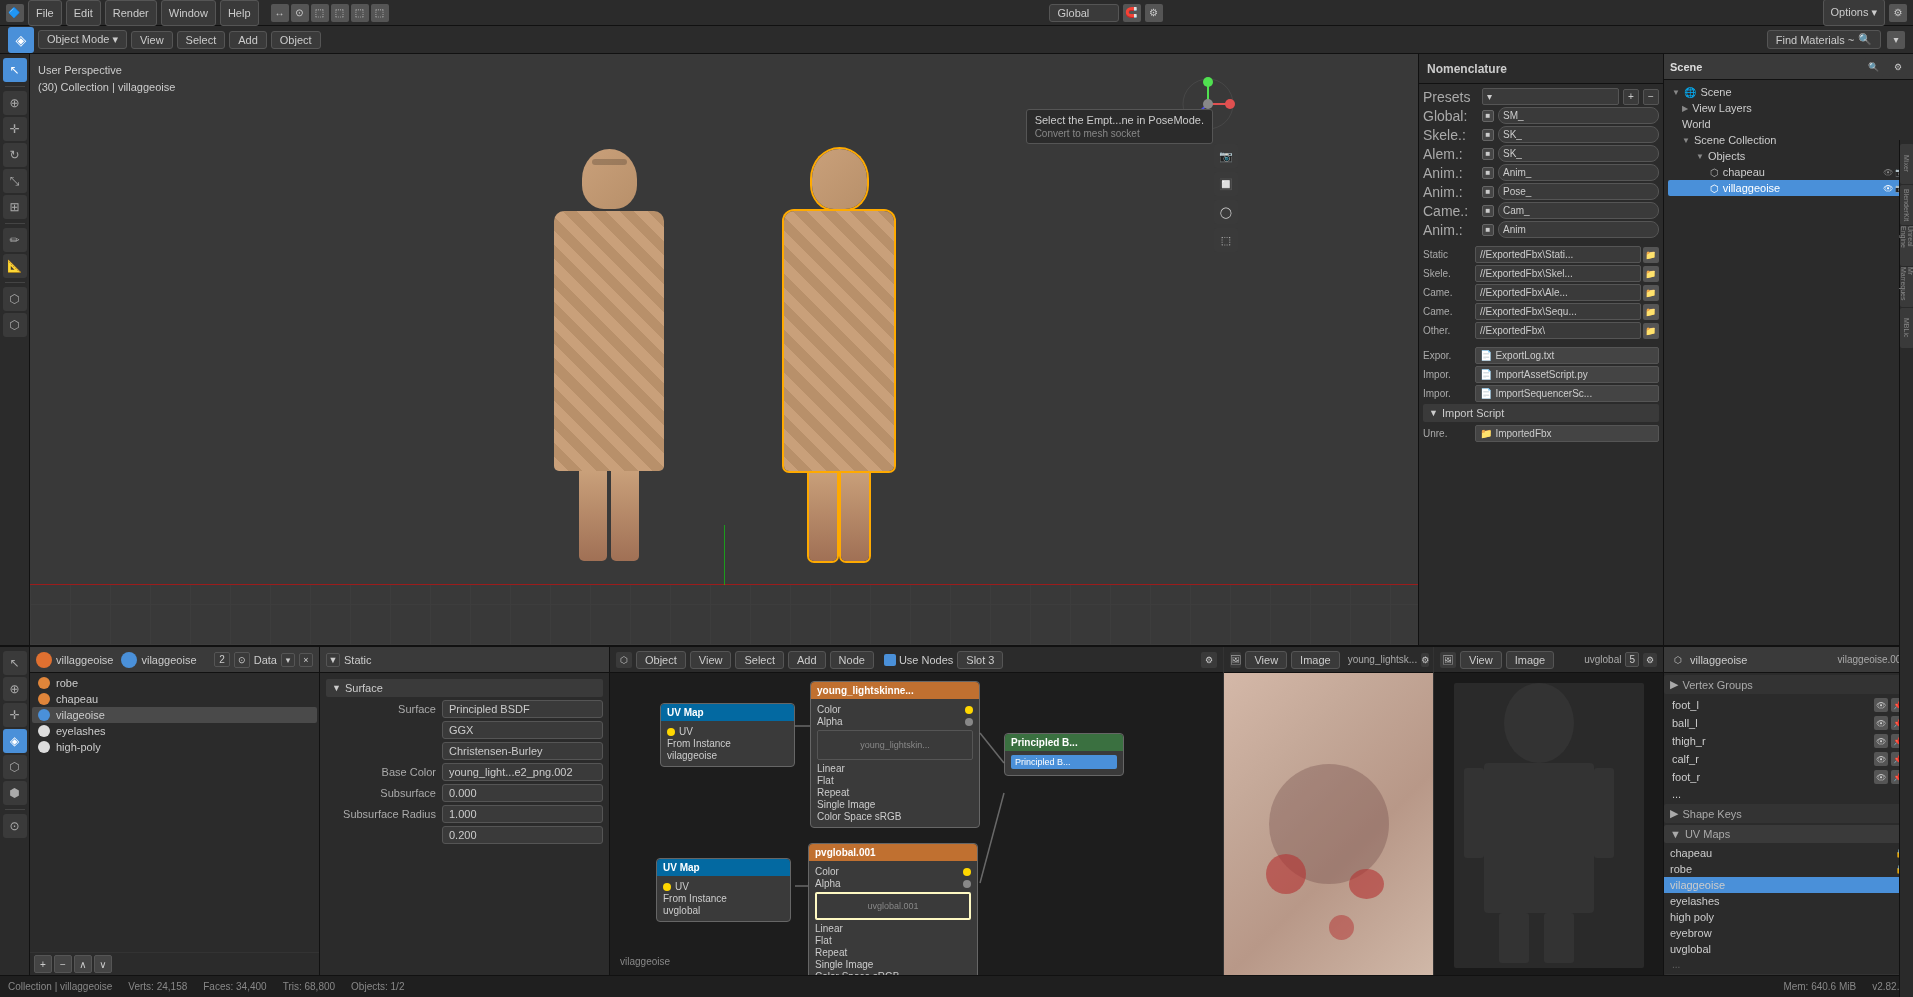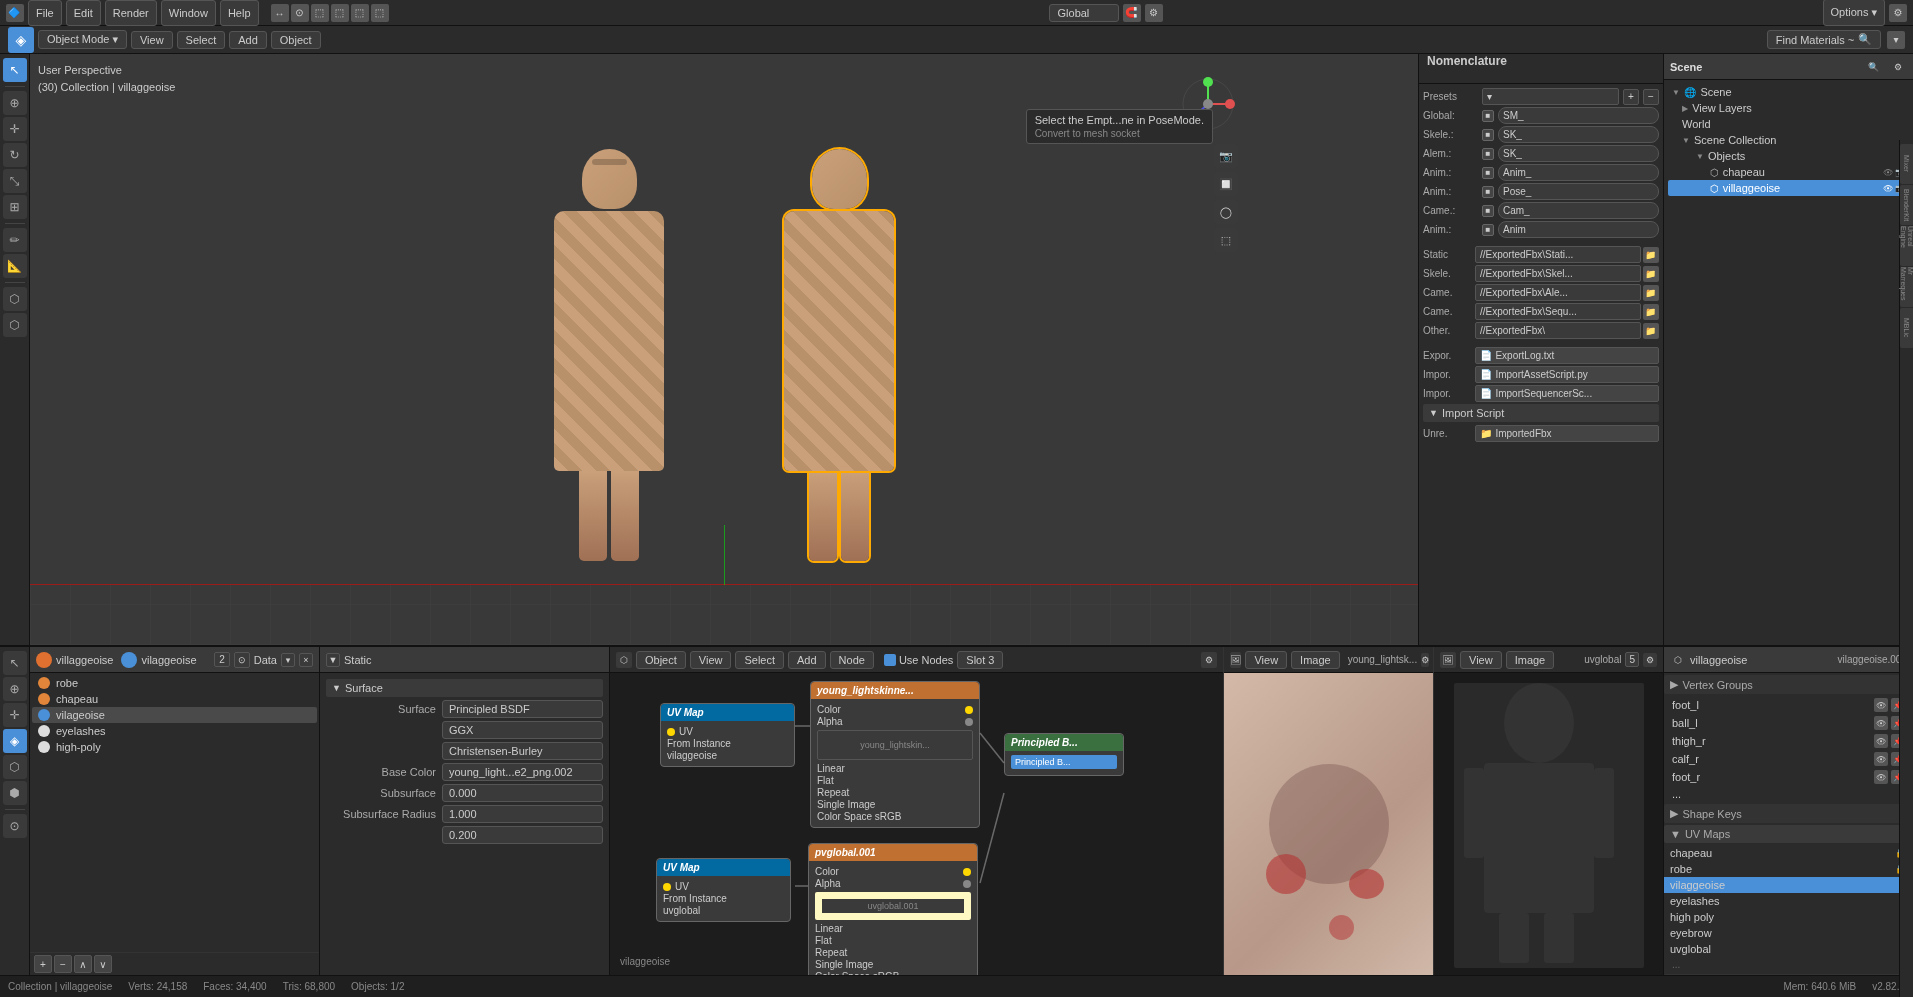--- a/index.html
+++ b/index.html
@@ -199,20 +199,21 @@
       display: flex;
       flex-direction: column;
       overflow: hidden;
       flex-shrink: 0;
     }
     .right-panel-top {
       height: 30px;
       background: #2b2b2b;
       border-bottom: 1px solid #111;
       display: flex;
+      align-items: center;
       padding: 0 8px;
       font-size: 11px;
       color: #ccc;
     }
     .nomenclature-section {
       flex: 1;
       overflow-y: auto;
       padding: 4px;
     }
     .section-header {
@@ -229,21 +230,21 @@
     }
     .section-header .arrow { font-size: 9px; }
     .form-row {
       display: flex;
       align-items: center;
       margin-bottom: 2px;
       gap: 4px;
     }
     .form-label {
       width: 55px;
-      font-size: 10px;
+      font-size: 14px;
       color: #aaa;
       flex-shrink: 0;
     }
     .form-input {
       flex: 1;
       background: #3a3a3a;
       border: 1px solid #555;
       border-radius: 8px;
       padding: 2px 4px;
       color: #ccc;
@@ -515,21 +516,20 @@
       border-radius: 4px;
       min-width: 120px;
       font-size: 10px;
     }
     .node-header {
       padding: 3px 6px;
       border-radius: 4px 4px 0 0;
       font-size: 10px;
       font-weight: bold;
       color: #fff;
-      font-style: italic;
     }
     .node-header.pink { background: #0369a1; }
     .node-header.orange { background: #c07030; }
     .node-body {
       padding: 4px 6px;
       font-size: 10px; color: #ccc;
     }
     .node-row {
       display: flex; align-items: center;
       margin: 1px 0; gap: 4px;
@@ -1155,21 +1155,21 @@
         <div class="node-header orange">pvglobal.001</div>
         <div class="node-body">
           <div class="node-row">
             <span>Color</span>
             <div class="node-dot yellow" style="margin-left:auto;"></div>
           </div>
           <div class="node-row">
             <span>Alpha</span>
             <div class="node-dot gray" style="margin-left:auto;"></div>
           </div>
-          <div style="height:28px;background:#3a3a3a;border:7px solid #fef9c3;border-radius:2px;margin:3px 0;display:flex;align-items:center;justify-content:center;font-size:9px;color:#888;">uvglobal.001</div>
+          <div style="height:28px;background:#3a3a3a;border:2px solid #fef9c3;border-radius:2px;margin:3px 0;display:flex;align-items:center;justify-content:center;font-size:9px;color:#888;">uvglobal.001</div>
           <div class="node-row">
               <span>Linear</span>
             </div>
           <div class="node-row">
               <span>Flat</span>
             </div>
           <div class="node-row">
               <span>Repeat</span>
             </div>
           <div class="node-row">

